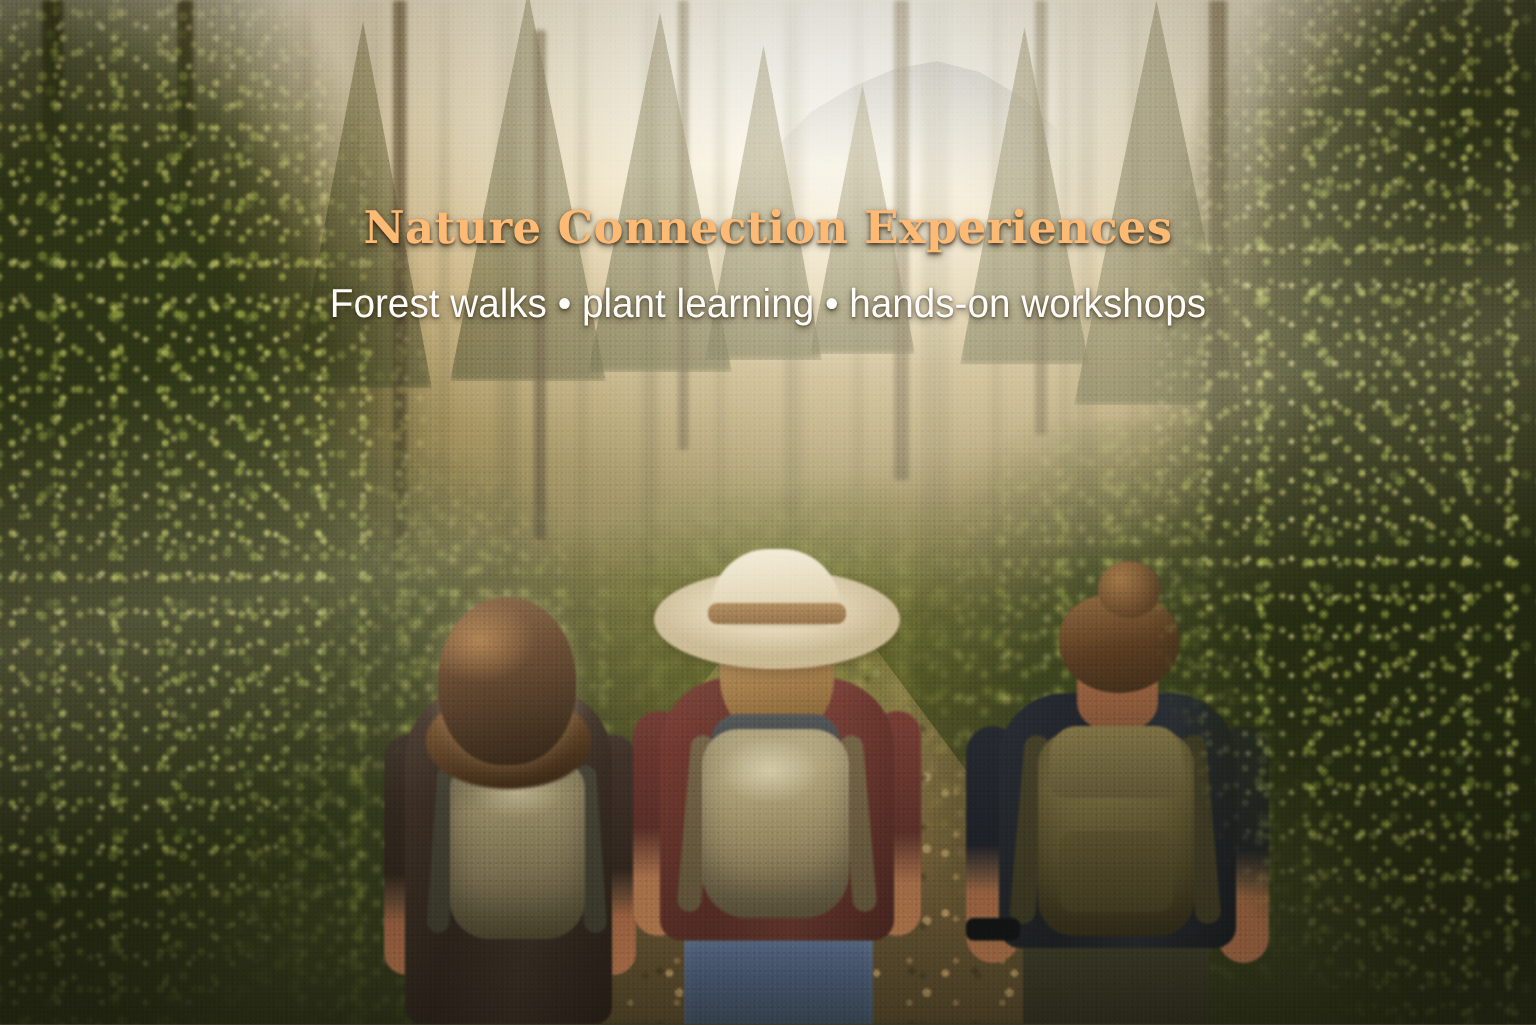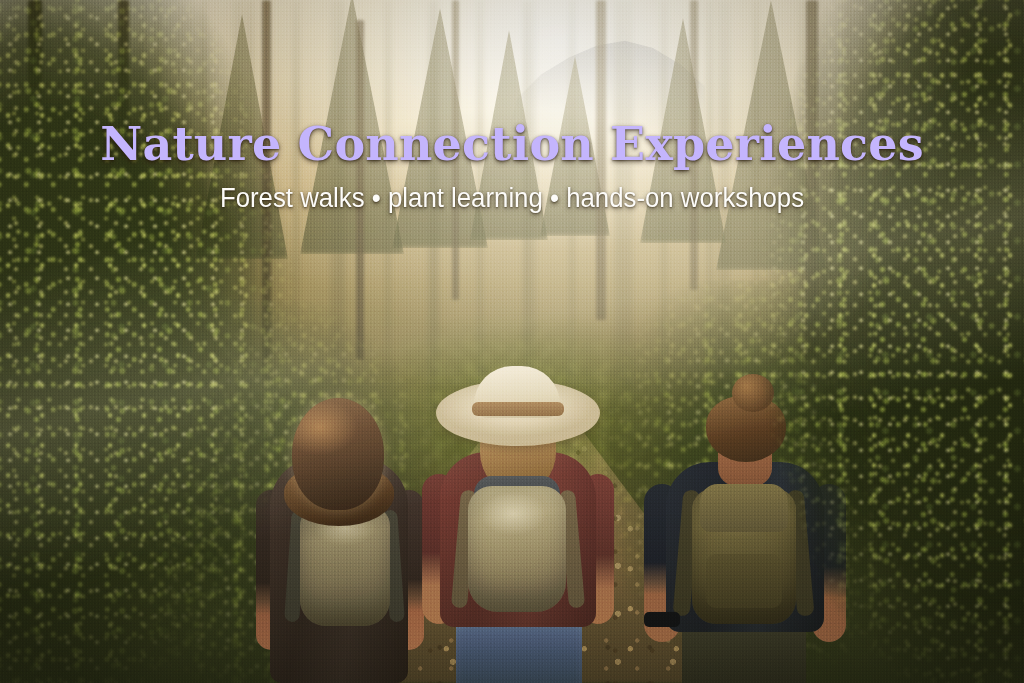--- a/index.html
+++ b/index.html
@@ -314,27 +314,27 @@
     background-size:3px 3px,4px 4px;
   }
 
   
   .text-block{
     position:absolute;left:0;right:0;top:120px;
     text-align:center;z-index:40;
     pointer-events:none;
   }
   .headline{
-    margin:0;
+    margin:17px;
     font-family:"DejaVu Serif","Liberation Serif",serif;
     font-weight:700;
-    font-size:46px;
+    font-size:30px;
     line-height:1.05;
     letter-spacing:.2px;
-    color:#c4b5fd;
+    color:#fdba74;
     text-shadow:0 2px 5px rgba(40,28,12,.62), 0 1px 2px rgba(30,20,8,.55);
   }
   .subline{
     margin:14px 0 0 0;
     font-family:"Liberation Sans","DejaVu Sans",sans-serif;
     font-weight:400;
     font-size:27px;
     line-height:1.2;
     color:#fdfcf9;
     text-shadow:0 2px 5px rgba(40,28,12,.60), 0 1px 2px rgba(30,20,8,.50);

